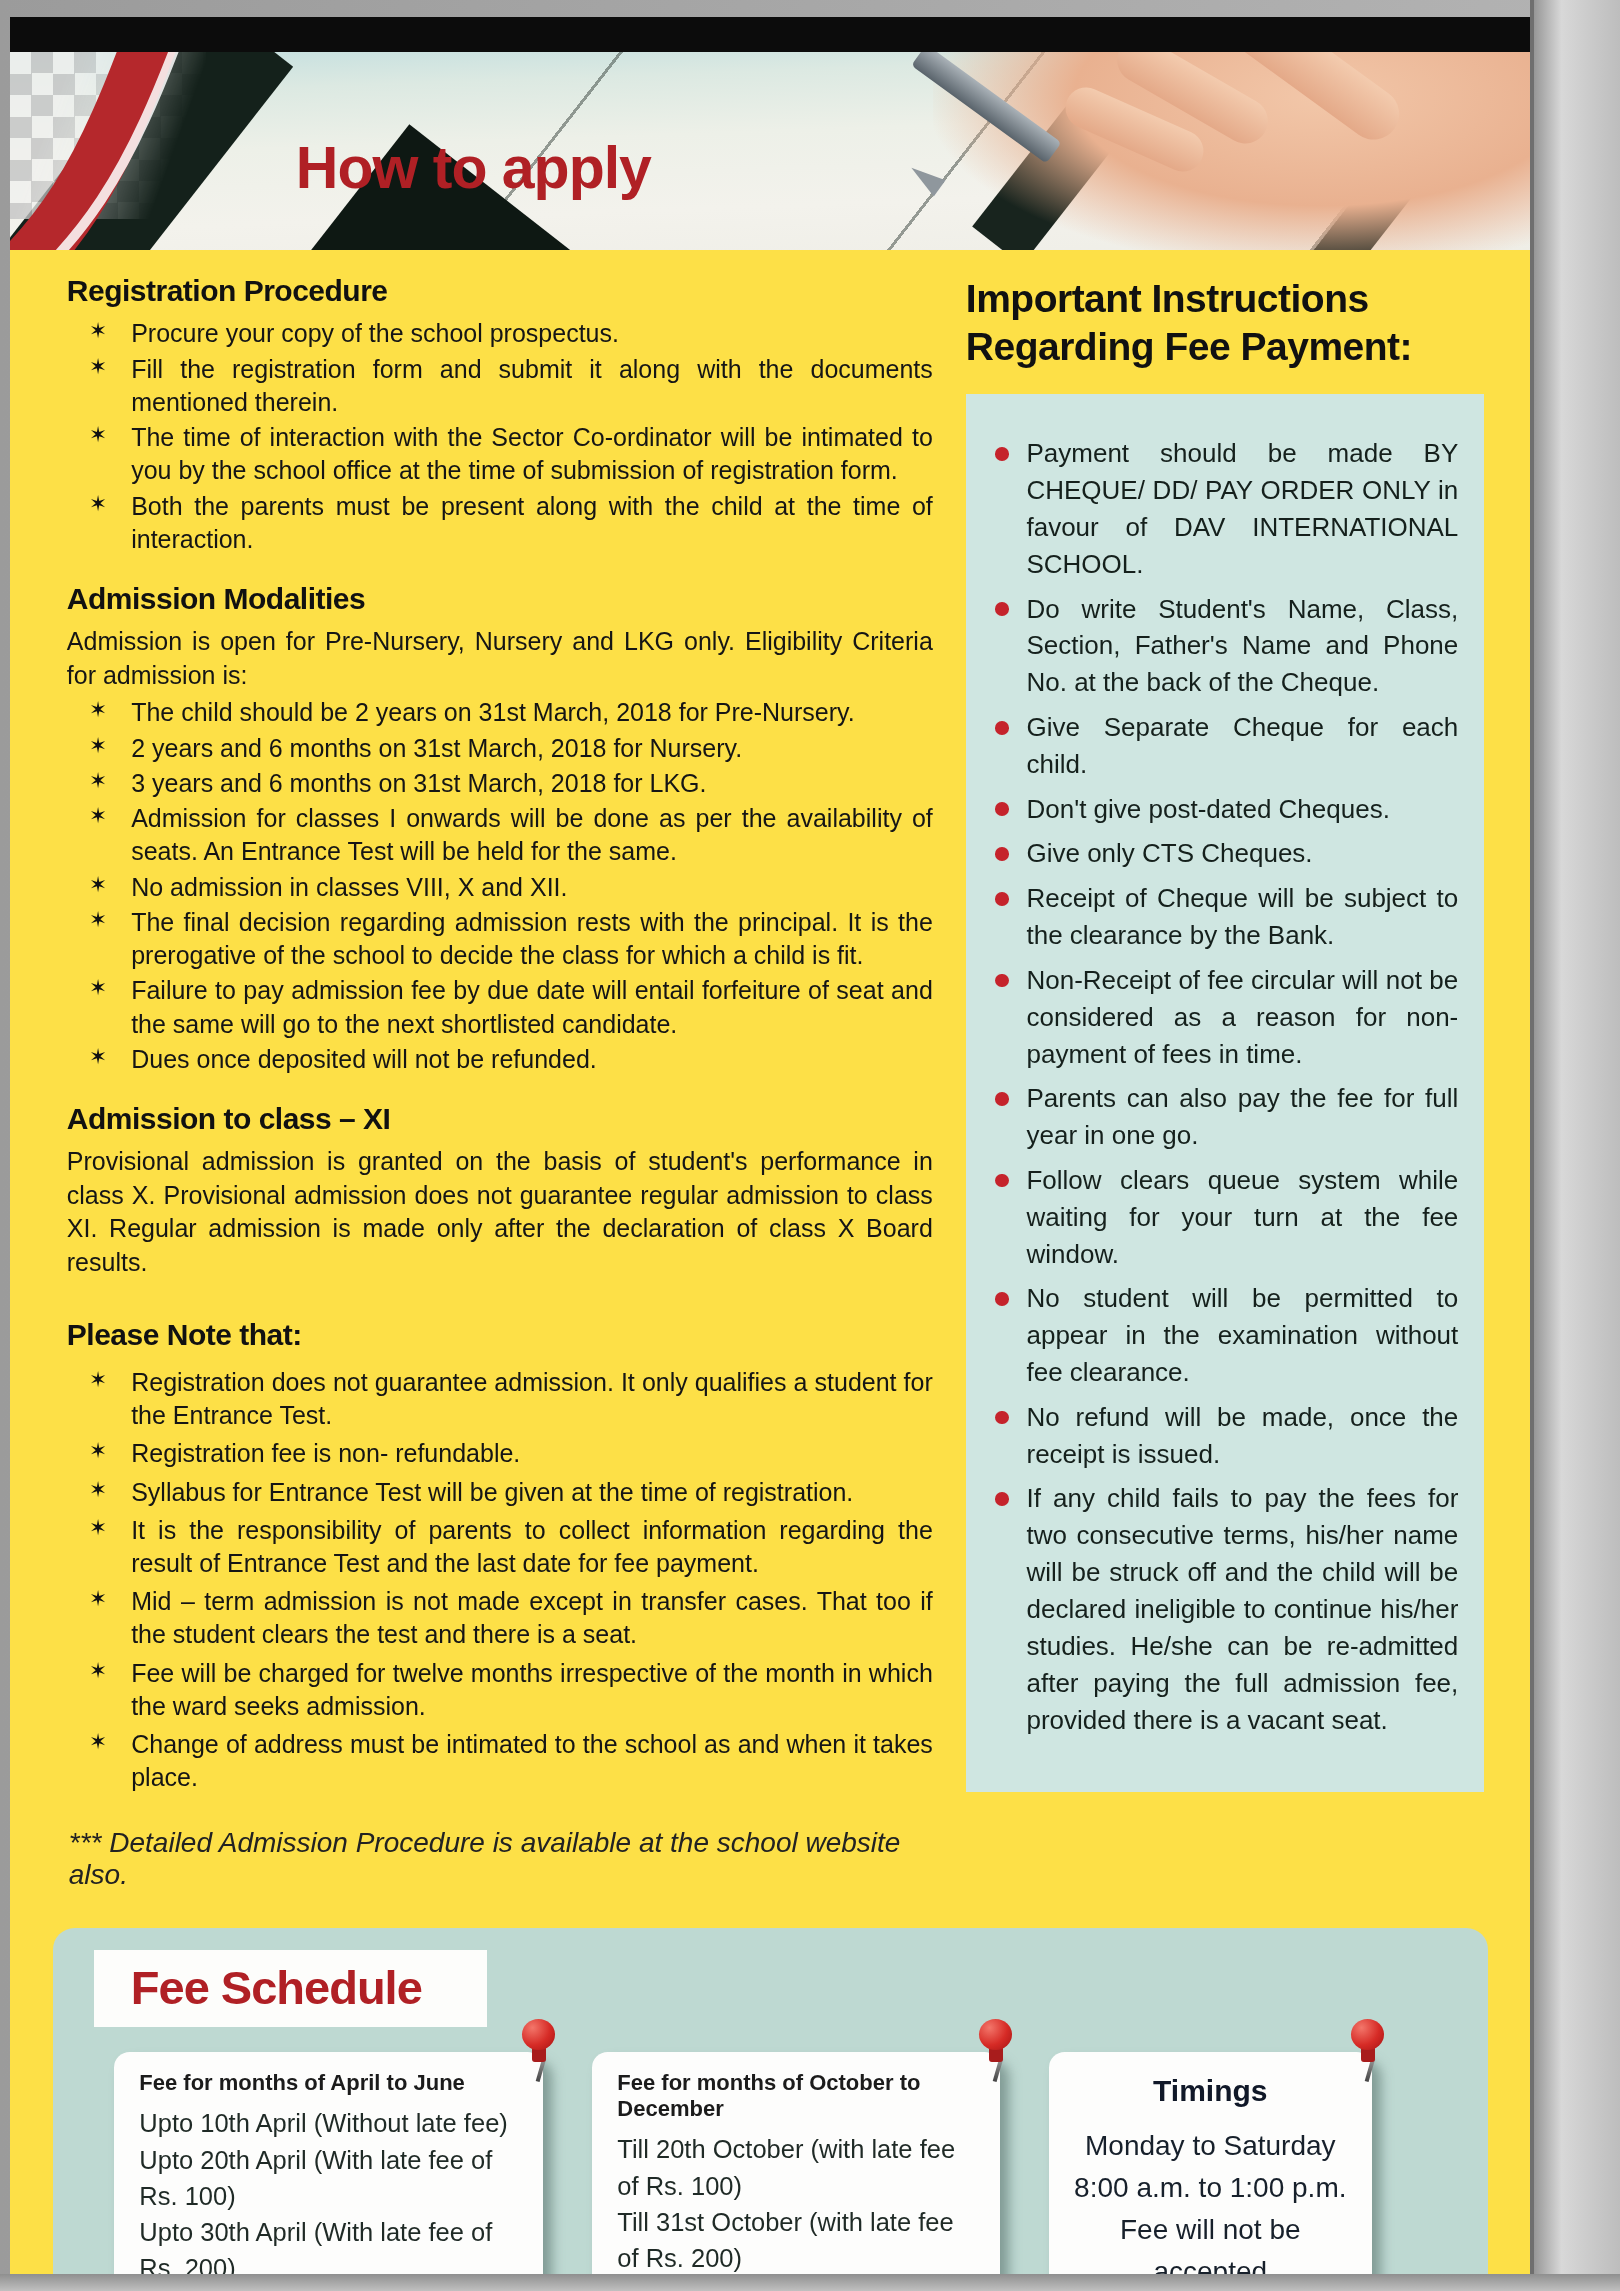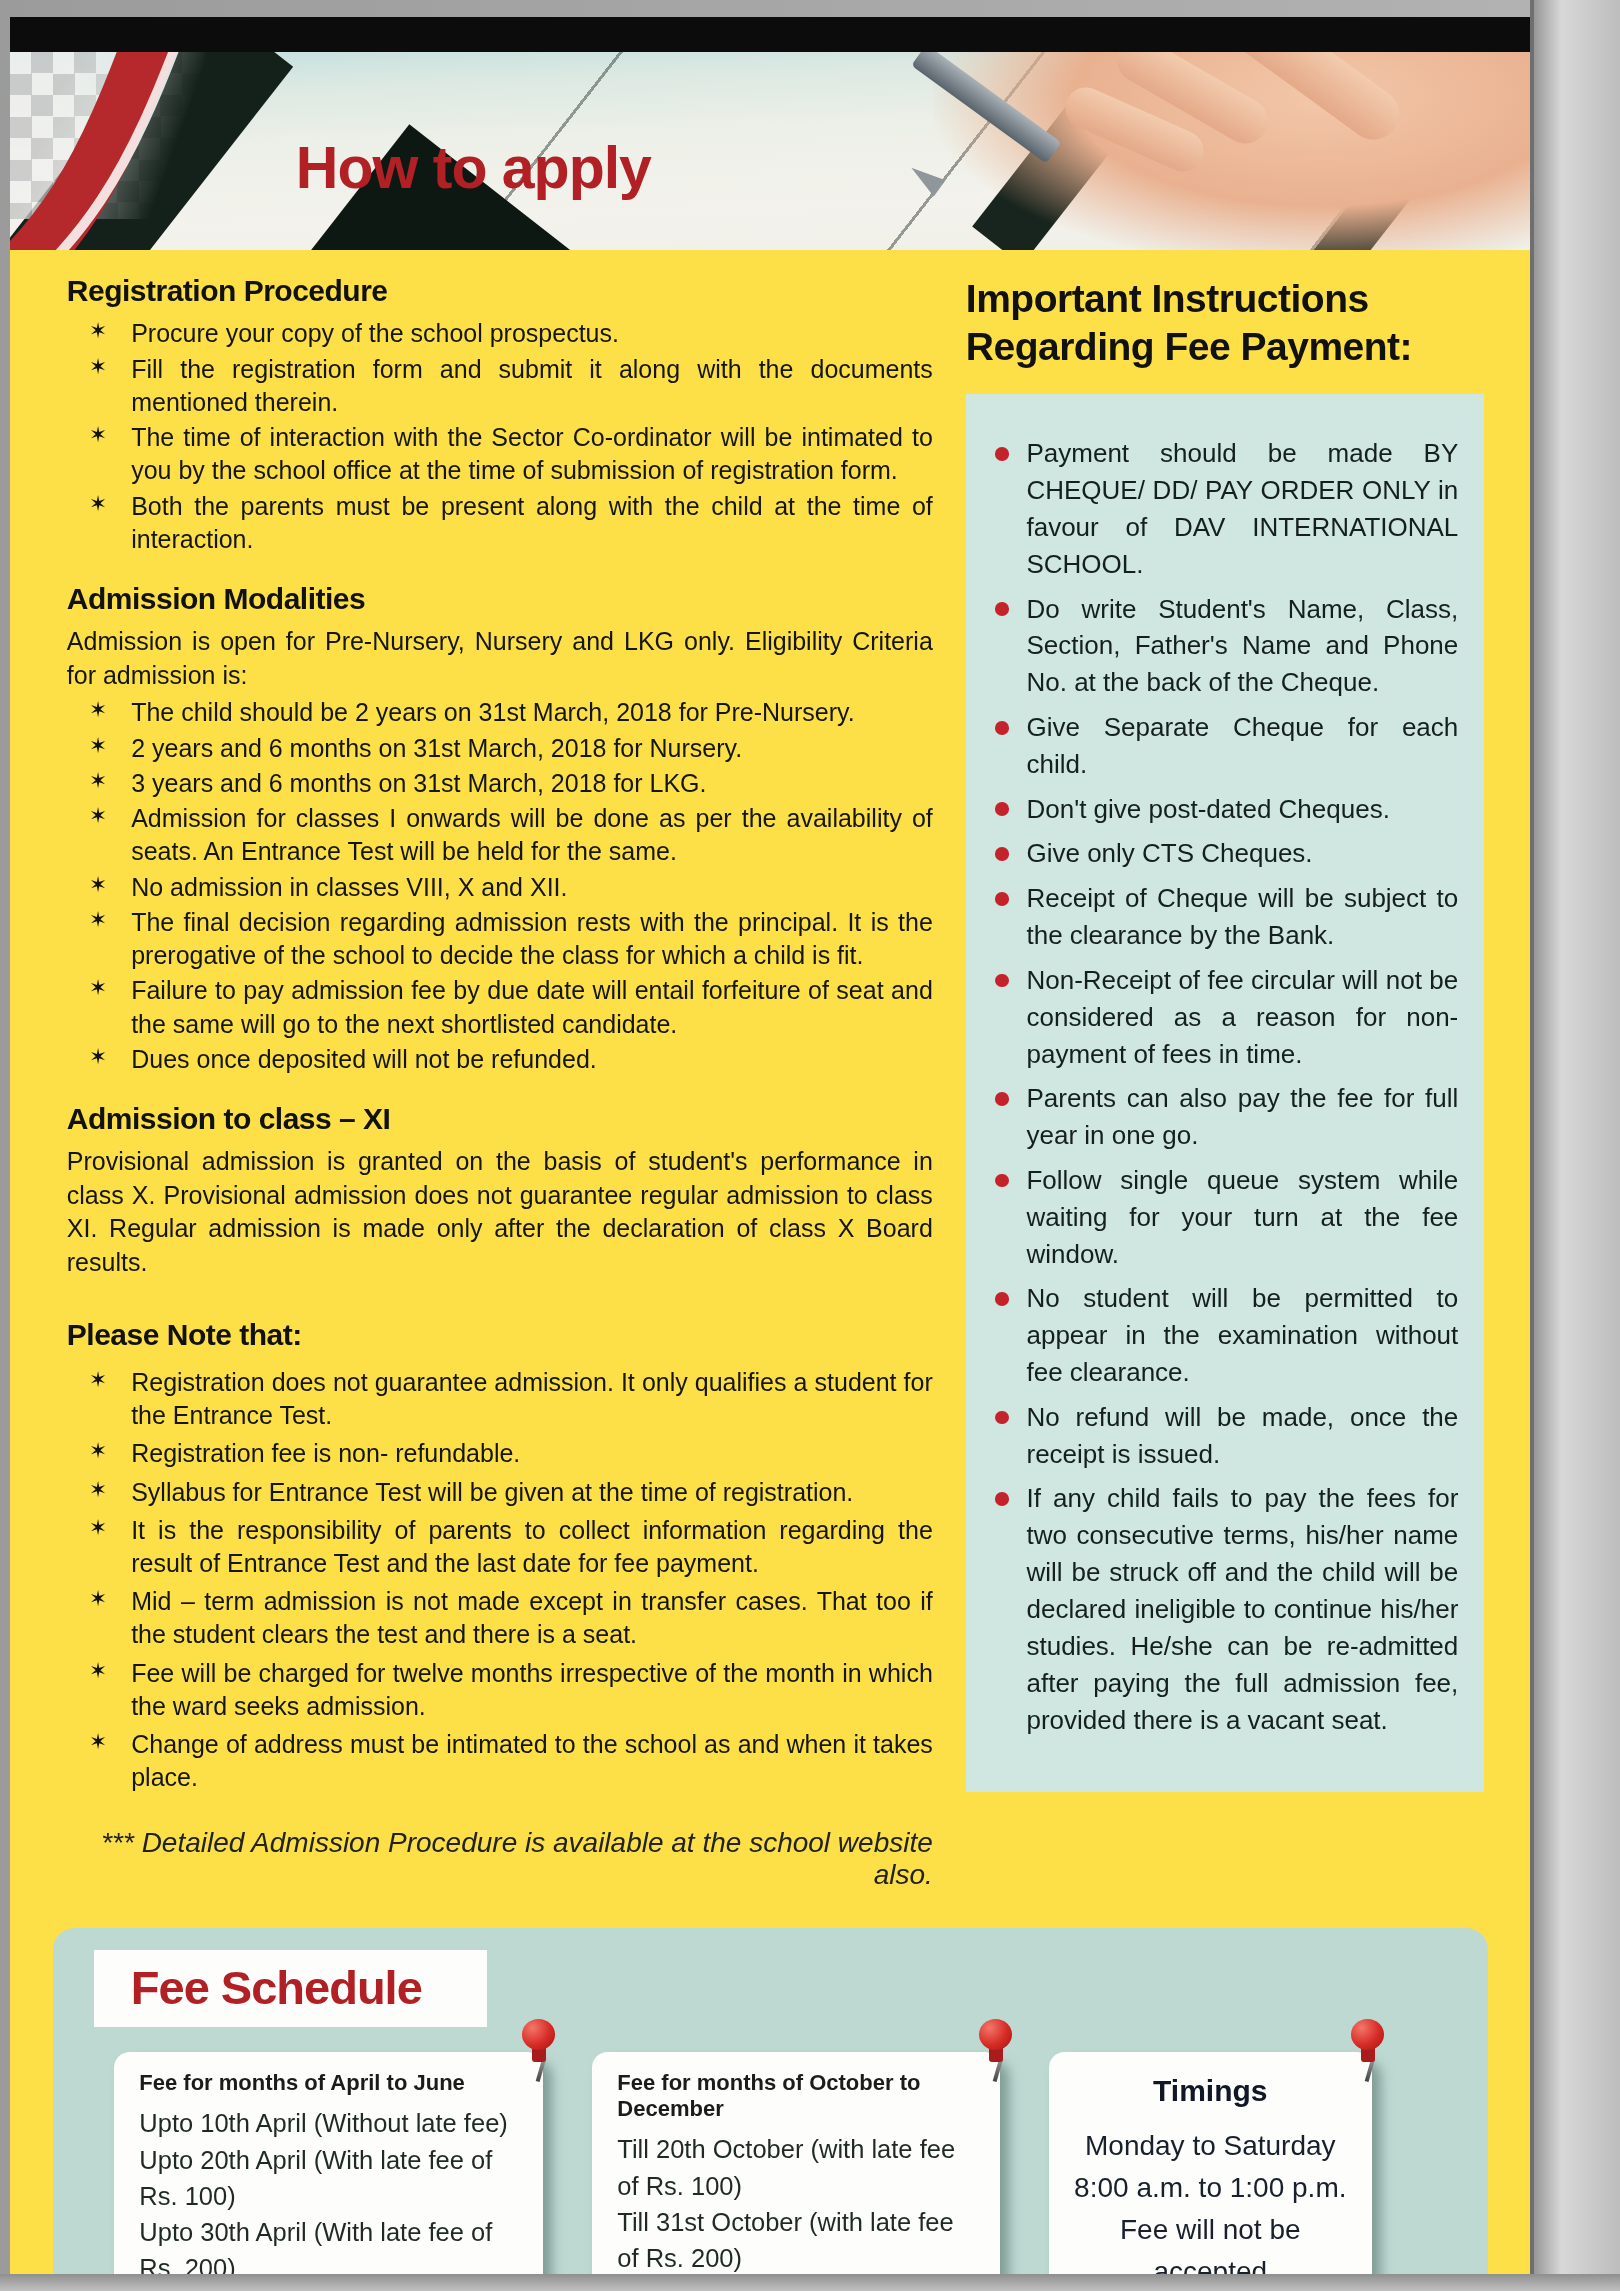--- a/index.html
+++ b/index.html
@@ -49,21 +49,21 @@
   .cols{display:flex;padding:21.6px 47px 0 57px;gap:33px;}
   .left-col{width:919px;color:#151515;}
   .right-col{width:518px;flex:none;}
   h2.sec-h{font-size:30px;font-weight:bold;color:#111;margin:25.5px 0 9.8px 0;letter-spacing:-0.5px;}
   .sec-h:first-child{margin-top:2px;}
   .intro,.body-par{font-size:25px;line-height:1.34;text-align:justify;margin:0 0 3.9px 0;}
   ul.star-list{list-style:none;margin:2px 0 5.9px 0;padding:0;}
   .star-li{display:flex;margin:0 0 2px 0;font-size:25px;line-height:1.33;}
   .mk{flex:none;width:35px;margin:0 15.7px 0 13.7px;font-size:21.6px;text-align:center;color:#111;}
   .li-text{text-align:justify;flex:1;}
-  .footnote{font-size:28px;font-style:italic;color:#222;margin:33px 0 0 2px;text-align:right;}
+  .footnote{font-size:28px;font-style:italic;color:#222;margin:33px 0 0 2px;}
   
   .ri-head{font-size:39px;font-weight:bold;color:#111;line-height:1.22;letter-spacing:-0.5px;margin:3.9px 0 23.5px 0;}
   .blue-panel{background:#cfe6e1;padding:41px 25.5px 45px 25.5px;}
   ul.dot-list{list-style:none;margin:0;padding:0;}
   .dot-li{display:flex;margin:0 0 7.8px 0;font-size:26px;line-height:1.42;color:#15201c;}
   .dot{flex:none;width:13.7px;height:13.7px;border-radius:50%;background:#c5232b;margin:11.8px 17.6px 0 3.9px;}
   
   .fee-panel{position:relative;margin:37px 43px 0 43px;background:#bed9d2;
     border-radius:21.6px 21.6px 0 0;border-bottom:5.9px solid #97443d;padding:21.6px 0 51px 0;}
   .fee-title-strip{display:inline-block;background:#fdfdfb;margin-left:41px;padding:9.8px 65px 11.8px 37px;text-align:right;}
@@ -272,21 +272,21 @@
               <span class="li-text">Non-Receipt of fee circular will not be considered as a reason for non-payment of fees in time.</span>
             </li>
 
             <li class="dot-li">
               <span class="dot"></span>
               <span class="li-text">Parents can also pay the fee for full year in one go.</span>
             </li>
 
             <li class="dot-li">
               <span class="dot"></span>
-              <span class="li-text">Follow single queue system while waiting for your turn at the fee window.</span>
+              <span class="li-text">Follow clears queue system while waiting for your turn at the fee window.</span>
             </li>
 
             <li class="dot-li">
               <span class="dot"></span>
               <span class="li-text">No student will be permitted to appear in the examination without fee clearance.</span>
             </li>
 
             <li class="dot-li">
               <span class="dot"></span>
               <span class="li-text">No refund will be made, once the receipt is issued.</span>

